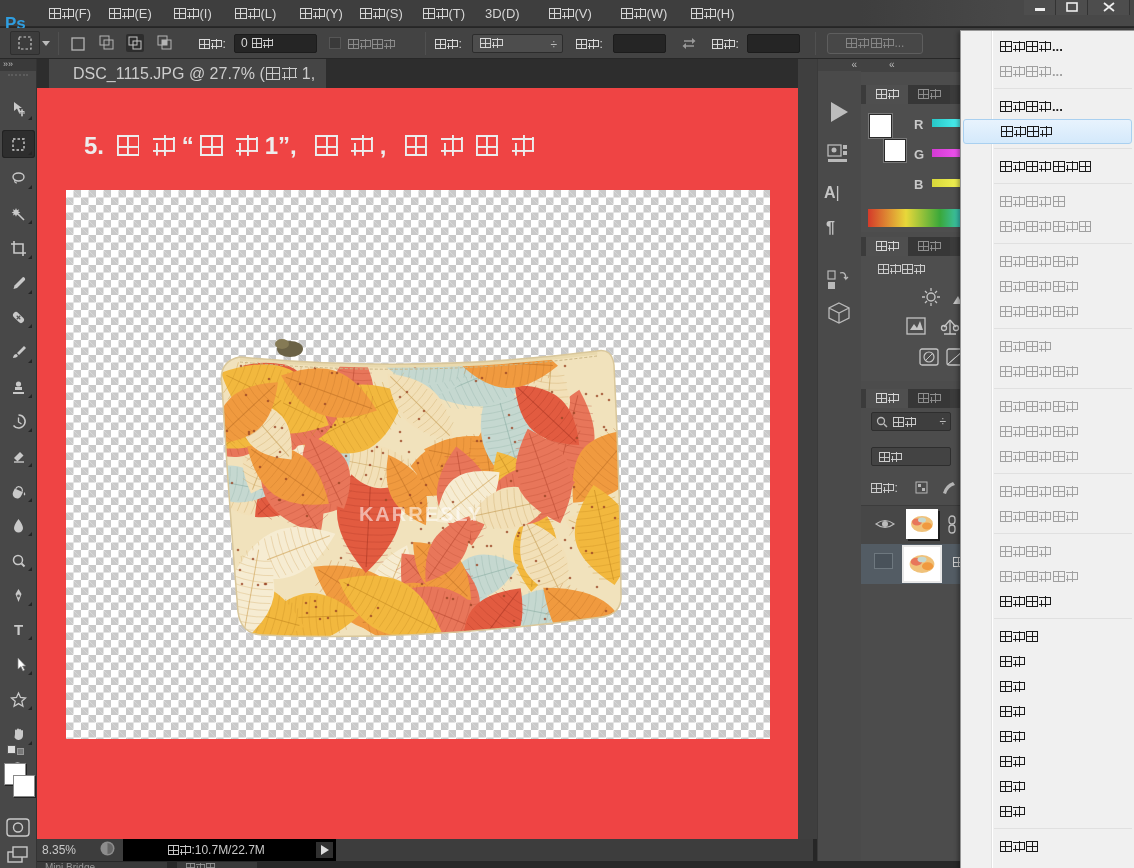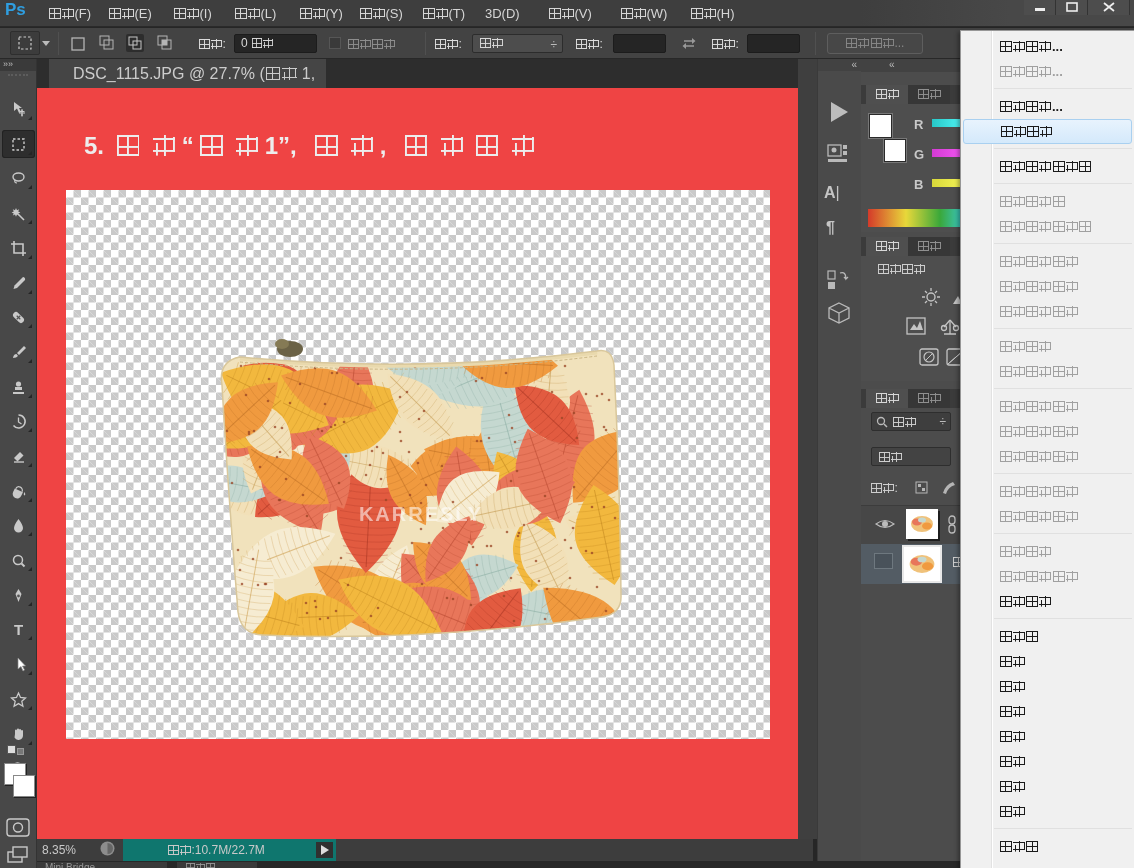--- a/index.html
+++ b/index.html
@@ -2,21 +2,21 @@
 <html><head><meta charset="utf-8"><style>
 *{margin:0;padding:0;box-sizing:border-box}
 html,body{width:1134px;height:868px;overflow:hidden;background:#262626;font-family:"Liberation Sans",sans-serif}
 .abs{position:absolute}
 b.z,b.z.a{display:inline-block;width:.92em;height:.86em;margin:0 .05em;vertical-align:-.08em;background-repeat:no-repeat}
 b.z{background-image:linear-gradient(currentColor,currentColor),linear-gradient(currentColor,currentColor),linear-gradient(currentColor,currentColor),linear-gradient(currentColor,currentColor),linear-gradient(currentColor,currentColor),linear-gradient(currentColor,currentColor);background-size:100% .09em,100% .08em,100% .09em,.08em 100%,.08em 100%,.08em 100%;background-position:0 0,0 55%,0 100%,0 0,50% 0,100% 0}
 b.z.a{background-image:linear-gradient(currentColor,currentColor),linear-gradient(currentColor,currentColor),linear-gradient(currentColor,currentColor),linear-gradient(currentColor,currentColor),linear-gradient(currentColor,currentColor);background-size:100% .09em,100% .08em,.08em 60%,.08em 100%,.08em 70%;background-position:0 15%,0 80%,15% 100%,55% 0,100% 30%}
 
 #mbar{left:0;top:0;width:1134px;height:27px;background:linear-gradient(90deg,#3e3e3e 0,#3e3e3e 860px,#484848 1010px,#484848 100%);border-bottom:1px solid #2a2a2a;color:#d6d6d6;font-size:13px}
 #mbar .mi0{position:absolute;top:6px}
-#ps{position:absolute;left:5px;top:0;font-weight:bold;font-size:17px;color:#2f9ee0}
+#ps{position:absolute;left:5px;top:14px;font-weight:bold;font-size:17px;color:#2f9ee0}
 
 #wbtn{position:absolute;right:4px;top:0;height:15px}
 #wbtn .wb{float:left;width:32px;height:15px;background:#4d4d4d;border-right:1px solid #333;text-align:center;position:relative}
 
 #obar{left:0;top:28px;width:1134px;height:31px;background:#434343;border-bottom:1px solid #282828;color:#dcdcdc;font-size:12px}
 #obar .lbl{position:absolute;top:9px}
 .inp{position:absolute;top:6px;height:19px;background:#252525;border:1px solid #1c1c1c;border-radius:2px;color:#d8d8d8;font-size:12px;line-height:17px;padding-left:6px}
 .vsep{position:absolute;top:4px;height:23px;width:1px;background:#333;border-right:1px solid #505050}
 
 #tbar{left:0;top:59px;width:37px;height:809px;background:#484848;border-right:1px solid #333}
@@ -881,21 +881,21 @@
   </div>
  </div>
 </div>
 
 <div class="abs" id="sbar">
  <span class="abs" style="left:5px;top:4px">8.35%</span>
  <span class="abs" style="left:62px;top:1px"><svg width="17" height="17">
         <circle cx="8.5" cy="8.5" r="7" fill="#8d8d8d"></circle>
         <path d="M8.5 3 a5.5 5.5 0 0 1 0 11z" fill="#666"></path>
       </svg></span>
- <div class="abs" style="left:86px;top:0;width:213px;height:22px;background:#0f766e;line-height:22px"><span style="margin-left:44px"><b class="z"></b><b class="z a"></b>:10.7M/22.7M</span></div>
+ <div class="abs" style="left:86px;top:0;width:213px;height:22px;background:#000000;line-height:22px"><span style="margin-left:44px"><b class="z"></b><b class="z a"></b>:10.7M/22.7M</span></div>
  <svg class="abs" style="left:279px;top:3px" width="17" height="16">
       <rect width="17" height="16" fill="#303030"></rect>
       <path d="M5 3 L13 8 5 13z" fill="#ddd"></path>
     </svg>
 </div>
 <div class="abs" id="bstrip">
  <div class="abs" style="left:0px;top:1px;width:130px;height:6px;background:#3a3a3a;color:#999;font-size:10px;padding-left:8px">Mini Bridge</div>
  <div class="abs" style="left:140px;top:1px;width:80px;height:6px;background:#3a3a3a;color:#999;font-size:10px;padding-left:8px"><b class="z"></b><b class="z a"></b><b class="z"></b></div>
 </div>
 

